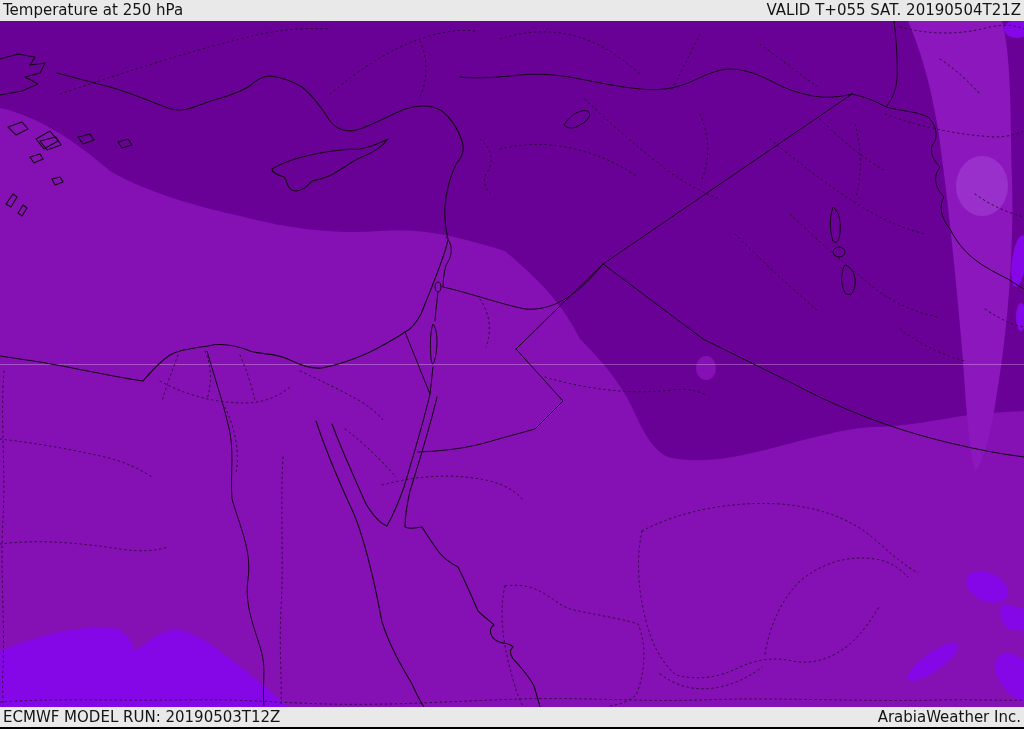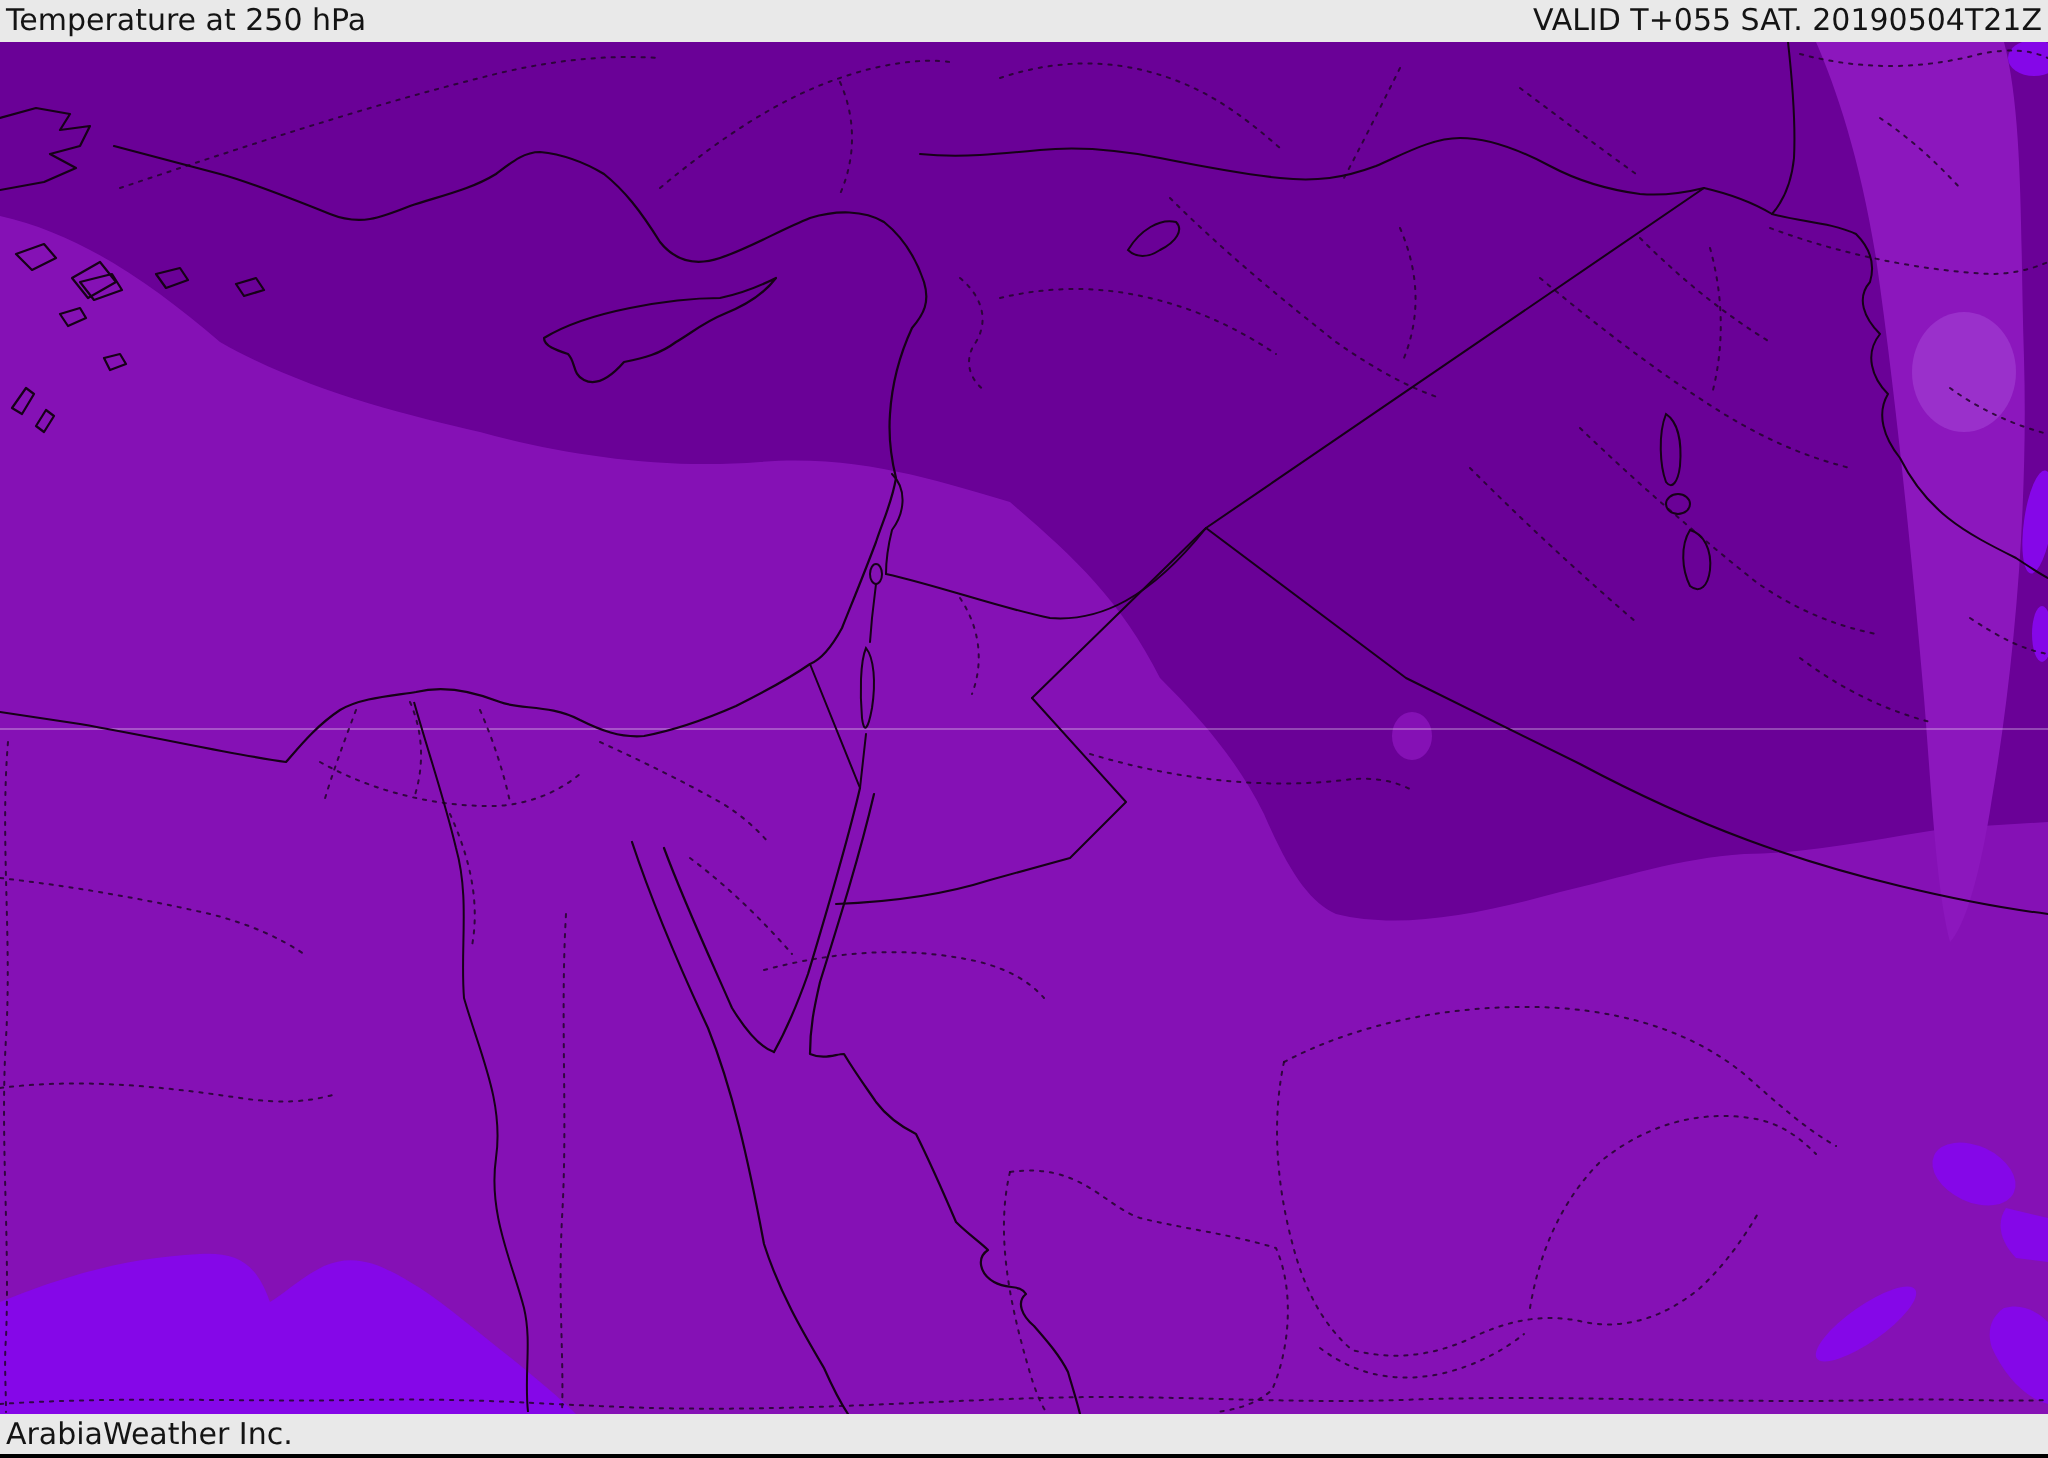--- a/index.html
+++ b/index.html
@@ -160,16 +160,17 @@
         <path class="lake" d="M564,126 C570,116 580,110 588,112 C592,116 588,122 580,126 C574,130 568,130 564,126 Z"></path>
         <path class="lake" d="M833,208 C839,212 841,222 840,234 C839,242 836,246 833,242 C830,234 829,218 833,208 Z"></path>
         <ellipse class="lake" cx="839" cy="253" rx="6" ry="5"></ellipse>
         <path class="lake" d="M845,266 C852,268 856,276 855,286 C854,294 850,298 845,294 C841,286 840,274 845,266 Z"></path>
         <path class="lake" d="M207,352 C215,380 222,400 228,425 C235,450 230,475 232,500 C240,528 252,552 248,580 C244,608 256,632 262,655 C266,672 262,688 264,707"></path>
       </g>
     </svg>
   </div>
 
   <div class="bar bar-bottom">
+    <span>ECMWF MODEL RUN: 20190503T12Z</span>
     <span>ArabiaWeather Inc.</span>
   </div>
 
 </div>
 
 </body></html>

